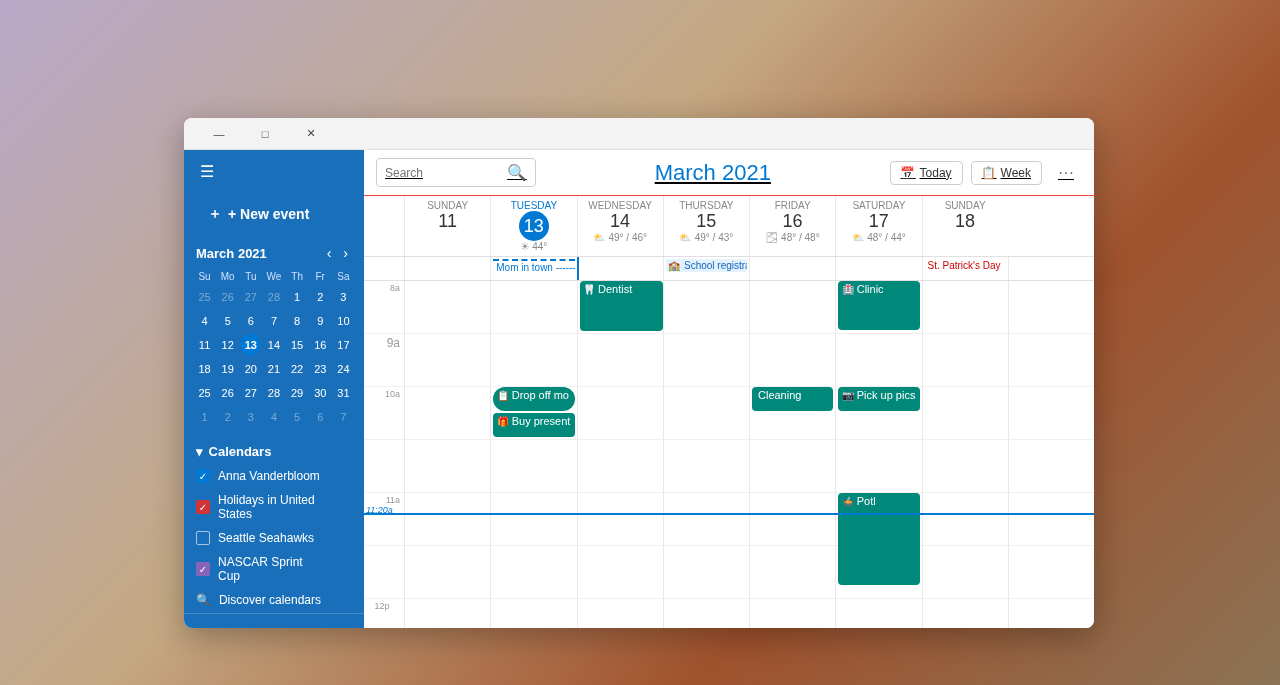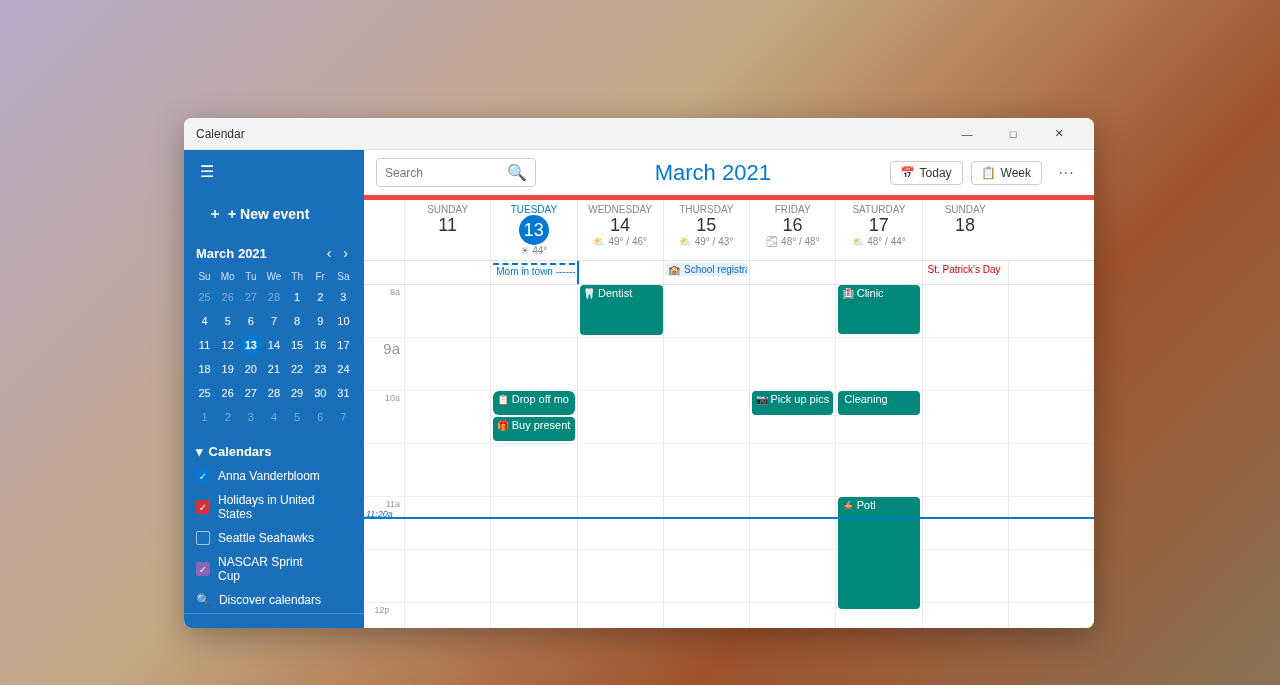--- a/index.html
+++ b/index.html
@@ -216,23 +216,24 @@
       flex: 1;
       display: flex;
       flex-direction: column;
       background: #fff;
       overflow: hidden;
     }
     .main-header {
       display: flex;
       align-items: center;
       padding: 8px 12px;
-      border-bottom: 5px solid #ef4444;
+      border-bottom: 1px solid #ef4444;
       gap: 12px;
       flex-shrink: 0;
+      text-decoration: underline;
     }
     .search-box {
       display: flex;
       align-items: center;
       border: 1px solid #ccc;
       border-radius: 4px;
       padding: 4px 8px;
       gap: 6px;
       width: 160px;
     }
@@ -355,21 +356,20 @@
       overflow-y: auto;
       position: relative;
     }
   </style>
 </head>
 <body>
 
 <div class="window">
 
   <div class="titlebar">
-    <span class="titlebar-title">Calendar</span>
     <div class="titlebar-controls">
       <button class="titlebar-btn">—</button>
       <button class="titlebar-btn">□</button>
       <button class="titlebar-btn close">✕</button>
     </div>
   </div>
 
   <div class="app-body">
 
     <div class="sidebar">
@@ -588,45 +588,45 @@
               </div>
               <div style="border-left: 1px solid rgb(232, 232, 232); position: relative; min-height: 52px;"></div>
               <div style="border-left: 1px solid rgb(232, 232, 232); position: relative; min-height: 52px;"></div>
               <div style="border-left: 1px solid rgb(232, 232, 232); position: relative; min-height: 52px;">
                 <div style="position: absolute; top: 0px; left: 2px; right: 2px; height: 49px; border-radius: 4px; padding: 2px 4px; font-size: 11px; color: rgb(255, 255, 255); font-weight: 500; overflow: hidden; cursor: pointer; z-index: 2; background: rgb(0, 137, 123);"><span style="font-size:10px;margin-right:2px;">🏥</span>Clinic</div>
               </div>
               <div style="border-left: 1px solid rgb(232, 232, 232); position: relative; min-height: 52px;"></div>
               <div style="border-left: 1px solid rgb(232, 232, 232); position: relative; min-height: 52px;"></div>
             </div>
             <div style="display: grid; grid-template-columns: 40px repeat(8, 1fr); min-height: 52px; border-bottom: 1px solid rgb(240, 240, 240); position: relative;">
-              <div style="font-size: 15px; color: rgb(153, 153, 153); text-align: right; padding-right: 4px; padding-top: 2px; flex-shrink: 0;">9a</div>
+              <div style="font-size: 12px; color: rgb(153, 153, 153); text-align: right; padding-right: 4px; padding-top: 2px; flex-shrink: 0;">9a</div>
               <div style="border-left: 1px solid rgb(232, 232, 232); position: relative; min-height: 52px;"></div>
               <div style="border-left: 1px solid rgb(232, 232, 232); position: relative; min-height: 52px;"></div>
               <div style="border-left: 1px solid rgb(232, 232, 232); position: relative; min-height: 52px;"></div>
               <div style="border-left: 1px solid rgb(232, 232, 232); position: relative; min-height: 52px;"></div>
               <div style="border-left: 1px solid rgb(232, 232, 232); position: relative; min-height: 52px;"></div>
               <div style="border-left: 1px solid rgb(232, 232, 232); position: relative; min-height: 52px;"></div>
               <div style="border-left: 1px solid rgb(232, 232, 232); position: relative; min-height: 52px;"></div>
               <div style="border-left: 1px solid rgb(232, 232, 232); position: relative; min-height: 52px;"></div>
             </div>
             <div style="display: grid; grid-template-columns: 40px repeat(8, 1fr); min-height: 52px; border-bottom: 1px solid rgb(240, 240, 240); position: relative;">
               <div style="font-size: 9px; color: rgb(153, 153, 153); text-align: right; padding-right: 4px; padding-top: 2px; flex-shrink: 0;">10a</div>
               <div style="border-left: 1px solid rgb(232, 232, 232); position: relative; min-height: 52px;"></div>
               <div style="border-left: 1px solid rgb(232, 232, 232); position: relative; min-height: 52px;">
-                <div style="position: absolute; top: 0px; left: 2px; right: 2px; height: 24px; border-radius: 6px; padding: 2px 4px; font-size: 11px; color: rgb(255, 255, 255); font-weight: 500; overflow: hidden; cursor: pointer; z-index: 2; background: rgb(0, 137, 123);"><span style="font-size:10px;margin-right:2px;">📋</span>Drop off mo</div>
+                <div style="position: absolute; top: 0px; left: 2px; right: 2px; height: 24px; border-radius: 12px; padding: 2px 4px; font-size: 11px; color: rgb(255, 255, 255); font-weight: 500; overflow: hidden; cursor: pointer; z-index: 2; background: rgb(0, 137, 123);"><span style="font-size:10px;margin-right:2px;">📋</span>Drop off mo</div>
                 <div style="position: absolute; top: 26px; left: 2px; right: 2px; height: 24px; border-radius: 4px; padding: 2px 4px; font-size: 11px; color: rgb(255, 255, 255); font-weight: 500; overflow: hidden; cursor: pointer; z-index: 2; background: rgb(0, 137, 123);"><span style="font-size:10px;margin-right:2px;">🎁</span>Buy present</div>
               </div>
               <div style="border-left: 1px solid rgb(232, 232, 232); position: relative; min-height: 52px;"></div>
               <div style="border-left: 1px solid rgb(232, 232, 232); position: relative; min-height: 52px;"></div>
+              <div style="border-left: 1px solid rgb(232, 232, 232); position: relative; min-height: 52px;">
+                <div style="position: absolute; top: 0px; left: 2px; right: 2px; height: 24px; border-radius: 4px; padding: 2px 4px; font-size: 11px; color: rgb(255, 255, 255); font-weight: 500; overflow: hidden; cursor: pointer; z-index: 2; background: rgb(0, 137, 123);"><span style="font-size:10px;margin-right:2px;"></span>Cleaning</div>
+              </div>
               <div style="border-left: 1px solid rgb(232, 232, 232); position: relative; min-height: 52px;">
                 <div style="position: absolute; top: 0px; left: 2px; right: 2px; height: 24px; border-radius: 4px; padding: 2px 4px; font-size: 11px; color: rgb(255, 255, 255); font-weight: 500; overflow: hidden; cursor: pointer; z-index: 2; background: rgb(0, 137, 123);"><span style="font-size:10px;margin-right:2px;">📷</span>Pick up pics</div>
               </div>
-              <div style="border-left: 1px solid rgb(232, 232, 232); position: relative; min-height: 52px;">
-                <div style="position: absolute; top: 0px; left: 2px; right: 2px; height: 24px; border-radius: 4px; padding: 2px 4px; font-size: 11px; color: rgb(255, 255, 255); font-weight: 500; overflow: hidden; cursor: pointer; z-index: 2; background: rgb(0, 137, 123);"><span style="font-size:10px;margin-right:2px;"></span>Cleaning</div>
-              </div>
               <div style="border-left: 1px solid rgb(232, 232, 232); position: relative; min-height: 52px;"></div>
               <div style="border-left: 1px solid rgb(232, 232, 232); position: relative; min-height: 52px;"></div>
             </div>
             <div style="display: grid; grid-template-columns: 40px repeat(8, 1fr); min-height: 52px; border-bottom: 1px solid rgb(240, 240, 240); position: relative;">
               <div style="font-size: 9px; color: rgb(153, 153, 153); text-align: right; padding-right: 4px; padding-top: 2px; flex-shrink: 0;"></div>
               <div style="border-left: 1px solid rgb(232, 232, 232); position: relative; min-height: 52px;"></div>
               <div style="border-left: 1px solid rgb(232, 232, 232); position: relative; min-height: 52px;"></div>
               <div style="border-left: 1px solid rgb(232, 232, 232); position: relative; min-height: 52px;"></div>
               <div style="border-left: 1px solid rgb(232, 232, 232); position: relative; min-height: 52px;"></div>
               <div style="border-left: 1px solid rgb(232, 232, 232); position: relative; min-height: 52px;"></div>
@@ -635,21 +635,21 @@
               <div style="border-left: 1px solid rgb(232, 232, 232); position: relative; min-height: 52px;"></div>
             </div>
             <div style="display: grid; grid-template-columns: 40px repeat(8, 1fr); min-height: 52px; border-bottom: 1px solid rgb(240, 240, 240); position: relative;">
               <div style="font-size: 9px; color: rgb(153, 153, 153); text-align: right; padding-right: 4px; padding-top: 2px; flex-shrink: 0;">11a</div>
               <div style="border-left: 1px solid rgb(232, 232, 232); position: relative; min-height: 52px;"></div>
               <div style="border-left: 1px solid rgb(232, 232, 232); position: relative; min-height: 52px;"></div>
               <div style="border-left: 1px solid rgb(232, 232, 232); position: relative; min-height: 52px;"></div>
               <div style="border-left: 1px solid rgb(232, 232, 232); position: relative; min-height: 52px;"></div>
               <div style="border-left: 1px solid rgb(232, 232, 232); position: relative; min-height: 52px;"></div>
               <div style="border-left: 1px solid rgb(232, 232, 232); position: relative; min-height: 52px;">
-                <div style="position: absolute; top: 0px; left: 2px; right: 2px; height: 112px; border-radius: 4px; padding: 2px 4px; font-size: 11px; color: rgb(255, 255, 255); font-weight: 500; overflow: hidden; cursor: pointer; z-index: 2; background: rgb(0, 137, 123);"><span style="font-size:10px;margin-right:2px;">🍲</span>Potl</div>
+                <div style="position: absolute; top: 0px; left: 2px; right: 2px; height: 92px; border-radius: 4px; padding: 2px 4px; font-size: 11px; color: rgb(255, 255, 255); font-weight: 500; overflow: hidden; cursor: pointer; z-index: 2; background: rgb(0, 137, 123);"><span style="font-size:10px;margin-right:2px;">🍲</span>Potl</div>
               </div>
               <div style="border-left: 1px solid rgb(232, 232, 232); position: relative; min-height: 52px;"></div>
               <div style="border-left: 1px solid rgb(232, 232, 232); position: relative; min-height: 52px;"></div>
               <div style="position: absolute; left: 0px; right: 0px; top: 20px; height: 2px; background: rgb(0, 120, 212); z-index: 10; pointer-events: none;">
                 <span style="position: absolute; left: 2px; top: -8px; font-size: 9px; color: rgb(0, 120, 212); font-style: italic;">11:20a</span>
               </div>
             </div>
             <div style="display: grid; grid-template-columns: 40px repeat(8, 1fr); min-height: 52px; border-bottom: 1px solid rgb(240, 240, 240); position: relative;">
               <div style="font-size: 9px; color: rgb(153, 153, 153); text-align: right; padding-right: 4px; padding-top: 2px; flex-shrink: 0;"></div>
               <div style="border-left: 1px solid rgb(232, 232, 232); position: relative; min-height: 52px;"></div>

